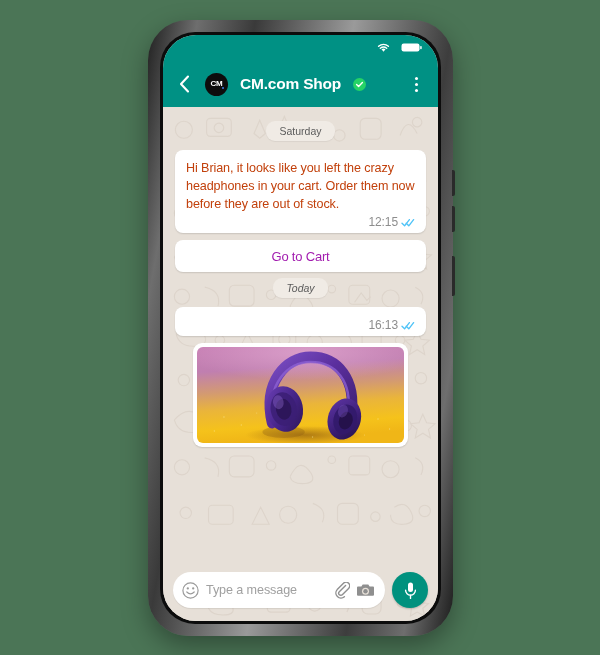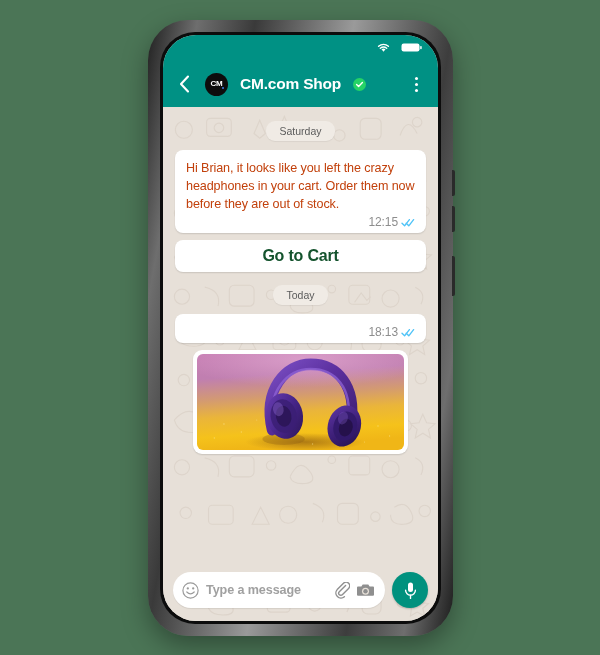--- a/index.html
+++ b/index.html
@@ -189,23 +189,23 @@
     border-radius: 8px;
     margin-top: 7px;
     height: 32px;
     display: flex;
     align-items: center;
     justify-content: center;
     box-shadow: 0 1px 1.5px rgba(0,0,0,0.13);
     cursor: pointer;
   }
   .cta-label {
-    color: #14532d;
-    font-size: 16px;
-    font-weight: bold;
+    color: #a21caf;
+    font-size: 13px;
+    font-weight: normal;
     letter-spacing: -0.2px;
   }
 
   .media-bubble {
     background: #ffffff;
     border-radius: 9px;
     padding: 4px;
     margin-top: 7px;
     box-shadow: 0 1px 1.5px rgba(0,0,0,0.13);
     width: 215px;
@@ -222,21 +222,20 @@
   
   #input-bar {
     flex: 0 0 auto;
     height: 62px;
     position: relative;
     background-color: #e7e0d8;
     display: flex;
     align-items: center;
     padding: 0 10px;
     gap: 7px;
-    font-weight: bold;
   }
   #input-bar-wallpaper {
     position: absolute; inset: 0; opacity: 0.5; pointer-events: none;
   }
   #message-field {
     position: relative;
     z-index: 1;
     flex: 1 1 auto;
     height: 36px;
     background: #ffffff;
@@ -450,27 +449,27 @@
                   <path d="M5.2 5.2 L7.8 7.8 L12.6 1.6" stroke="#4fc3f7" stroke-width="1.35" fill="none" stroke-linecap="round" stroke-linejoin="round"></path>
                 </svg>
               </span>
             </div>
           </div>
 
           <div class="cta-button">
             <span class="cta-label">Go to Cart</span>
           </div>
 
-          <div class="date-pill-row" style="margin-top:13px;">
+          <div class="date-pill-row" style="margin-top:6px;font-style:italic;">
             <span class="date-pill">Today</span>
           </div>
 
           <div class="bubble">
             <div class="bubble-meta">
-              <span class="bubble-time">18:13</span>
+              <span class="bubble-time">16:13</span>
               <span>
                 <svg width="14" height="9" viewBox="0 0 14 9">
                   <path d="M1 5.2 L3.6 7.8 L8.4 1.6" stroke="#4fc3f7" stroke-width="1.35" fill="none" stroke-linecap="round" stroke-linejoin="round"></path>
                   <path d="M5.2 5.2 L7.8 7.8 L12.6 1.6" stroke="#4fc3f7" stroke-width="1.35" fill="none" stroke-linecap="round" stroke-linejoin="round"></path>
                 </svg>
               </span>
             </div>
           </div>
 
           <div class="media-bubble">

